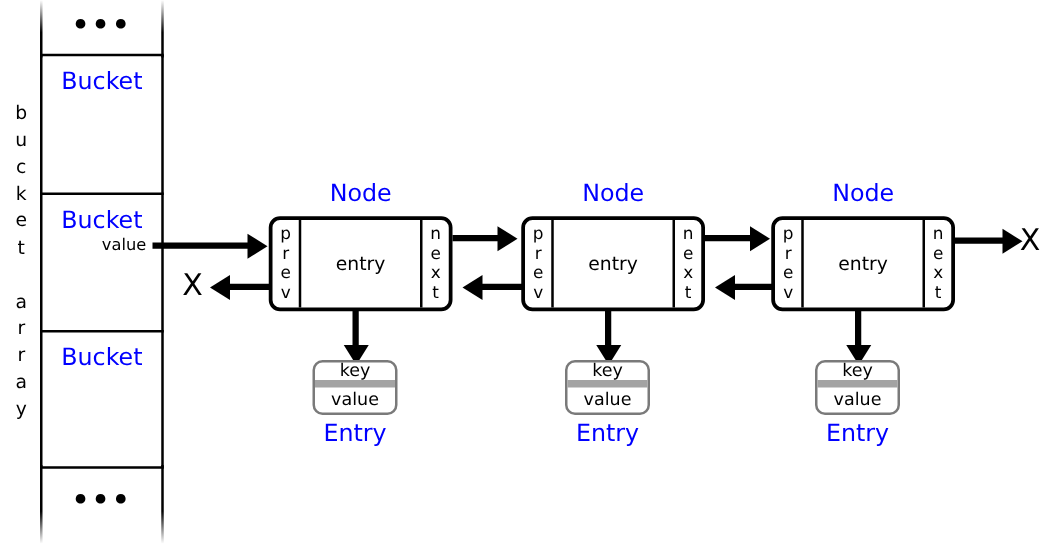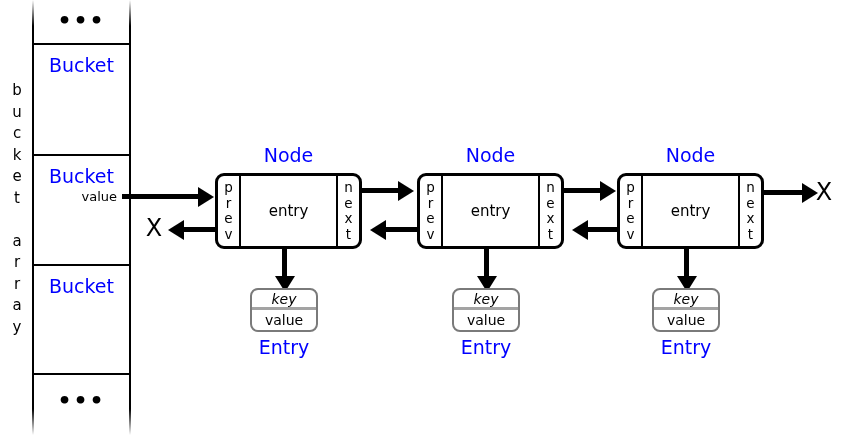--- a/index.html
+++ b/index.html
@@ -131,21 +131,21 @@
   }
   .entrybox .kv {
     height: 50%;
     display: flex;
     align-items: center;
     justify-content: center;
     font-size: 14px;
     color: #000;
     box-sizing: border-box;
   }
-  .entrybox .kv.key { border-bottom: 3px solid #a3a3a3; font-style: italic; }
+  .entrybox .kv.key { border-bottom: 6px solid #a3a3a3; }
   .entry-title {
     position: absolute;
     color: #0000FF;
     font-size: 19px;
     text-align: center;
     width: 68px;
   }
 
   
   .arrow-h {

